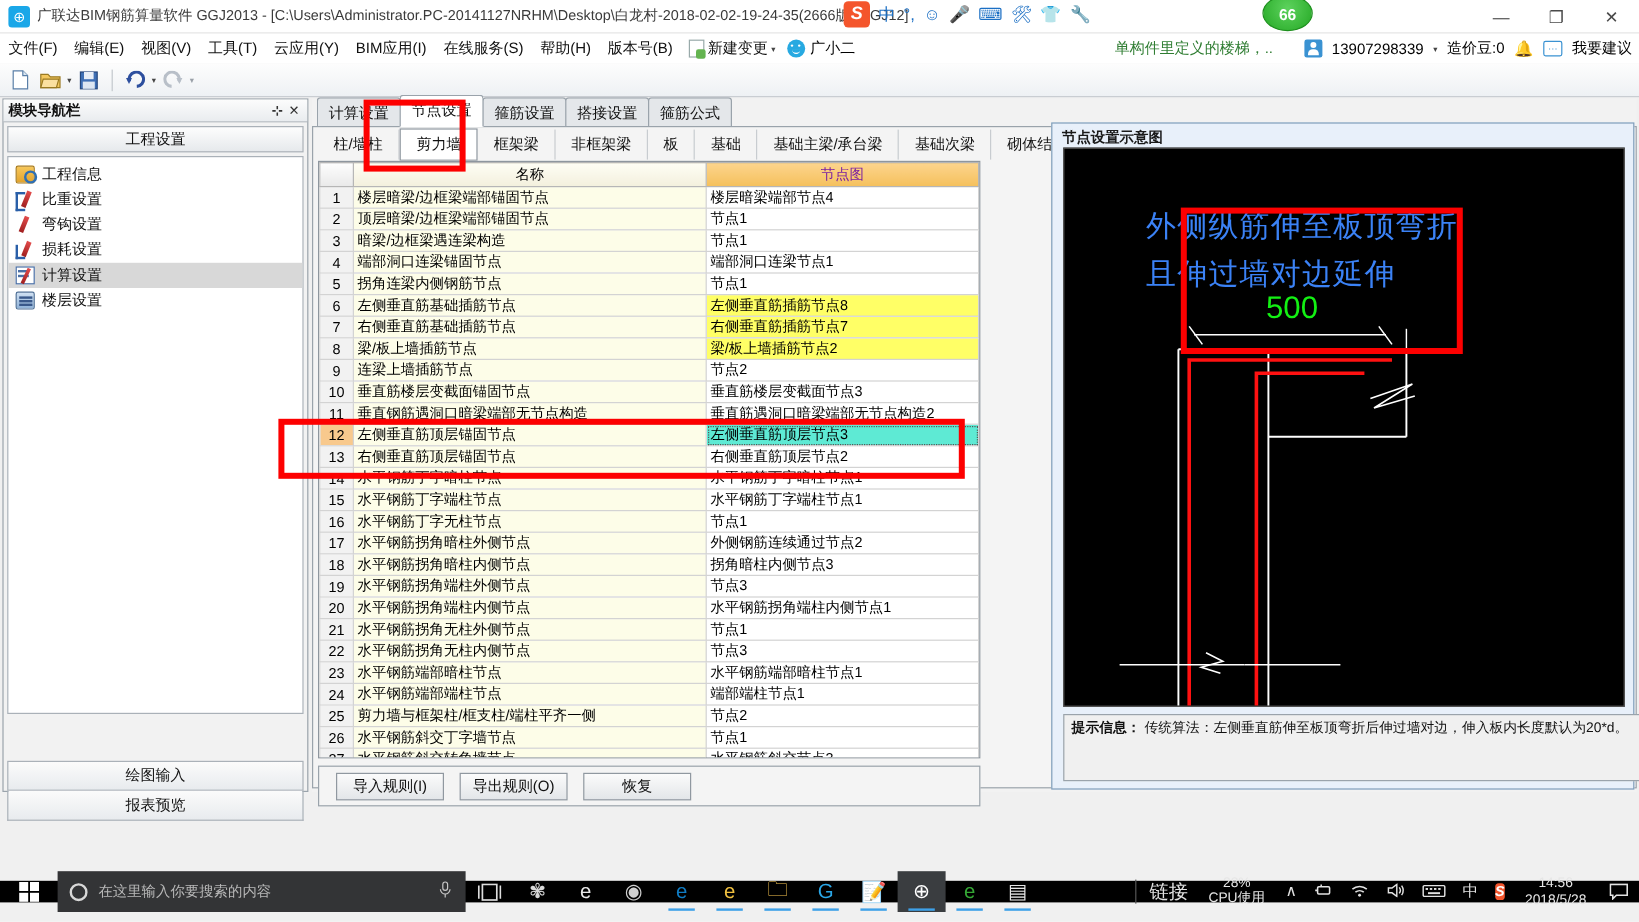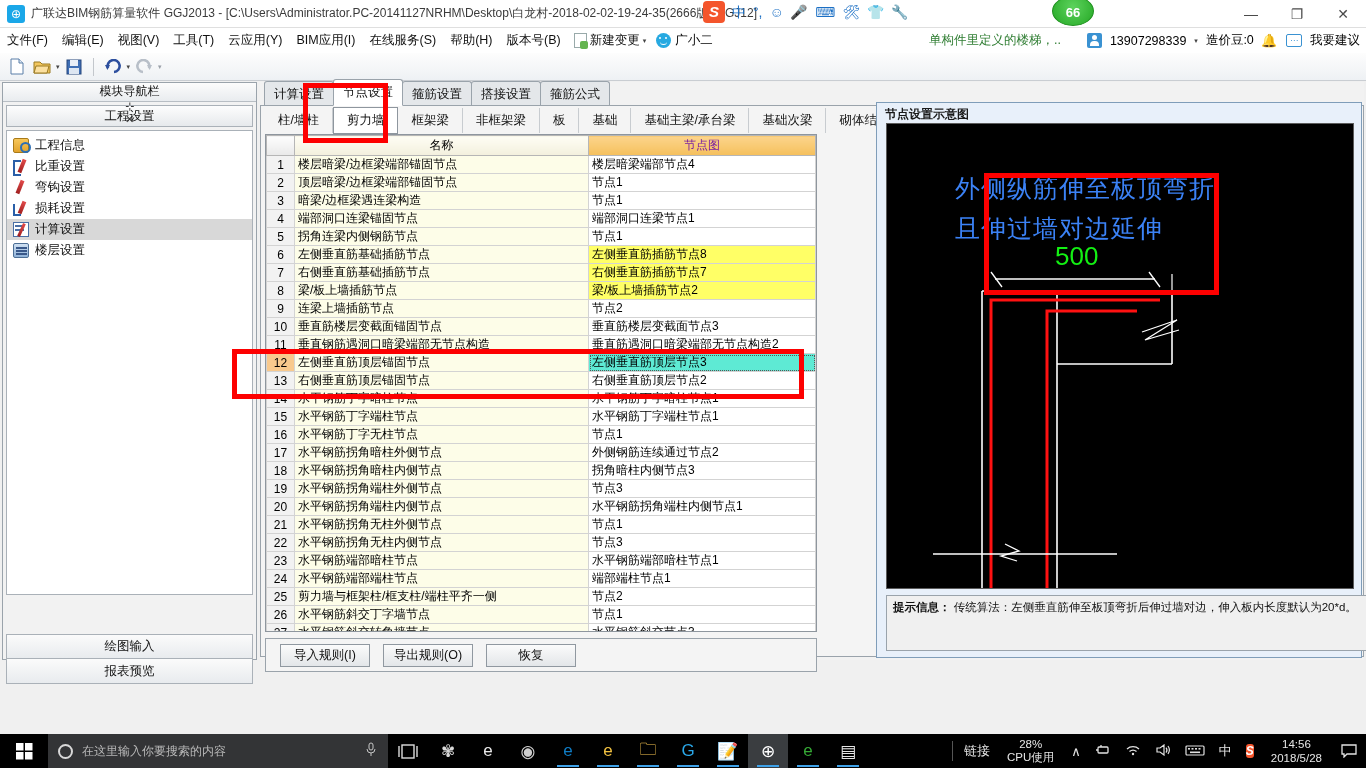--- a/index.html
+++ b/index.html
@@ -60,21 +60,21 @@
     display:flex; align-items:center; padding-left:6px; gap:3px; }
   .tbtn{ width:22px;height:22px;display:flex;align-items:center;justify-content:center;}
   .tsep{ width:1px;height:18px;background:#c3c7cc;margin:0 5px; }
   .caret{ font-size:7px;color:#444; }
 
   
   #leftnav{ position:absolute; left:2px; top:82px; width:255px; height:578px;
     background:#f2f2f2; border:1px solid #9aa3ab; }
   #leftnav-head{ height:19px; background:linear-gradient(#fcfcfc,#e9ecef);
     border-bottom:1px solid #b8bec4; display:flex; align-items:center;
-    padding:0 4px; font-size:12px; font-weight:normal; color:#111;flex-direction:column; }
+    padding:0 4px; font-size:12px; font-weight:bold; color:#111; }
   #leftnav-head .sp{ flex:1; }
   .hbtn{ width:14px;text-align:center;color:#333;font-size:11px; }
   #proj-set-bar{ margin:3px; height:22px; background:linear-gradient(#fdfdfd,#e6e9ec);
     border:1px solid #aab1b8; display:flex; align-items:center; justify-content:center;
     font-size:12.5px; color:#111; }
   #nav-list{ margin:0 3px; height:465px; background:#fff; border:1px solid #aab1b8;
     padding-top:4px; }
   .nav-item{ display:flex; align-items:center; gap:6px; padding:2px 6px; font-size:12.5px; color:#111;}
   .nav-item.sel{ background:#d8d8d8; }
   .nav-ic{ width:16px;height:15px;flex:none;position:relative;}
@@ -157,21 +157,21 @@
   #note b{ font-weight:bold; }
 
   .dwg-txt{ position:absolute; color:#3b82f6; font-size:25px; letter-spacing:1px;
     font-family:Liberation Mono, monospace; white-space:nowrap; }
   #dwg-500{ position:absolute; color:#13f013; font-size:26px;text-align:right; }
 
   
   .annot{ position:absolute; border:5px solid #fd0000; pointer-events:none; z-index:40; }
 
   
-  #taskbar{ position:absolute; left:0; top:734px; width:1366px; height:34px;
+  #taskbar{ position:absolute; left:0; top:734px; width:1366px; height:18px;
     background:#000000; display:flex; align-items:center; }
   #startbtn{ width:48px;height:34px;display:flex;align-items:center;justify-content:center;}
   .winlogo{ width:17px;height:17px;
     background:
       linear-gradient(#fff,#fff) 0 0/7.5px 7.5px no-repeat,
       linear-gradient(#fff,#fff) 9.5px 0/7.5px 7.5px no-repeat,
       linear-gradient(#fff,#fff) 0 9.5px/7.5px 7.5px no-repeat,
       linear-gradient(#fff,#fff) 9.5px 9.5px/7.5px 7.5px no-repeat; }
   #searchbox{ width:340px;height:34px;background:#333436;display:flex;align-items:center;
     padding-left:10px; gap:9px; }
@@ -583,21 +583,21 @@
       <div class="tbic run" style="color: rgb(240, 192, 64);">e</div>
       <div class="tbic run" style="color: rgb(242, 193, 78);">🗀</div>
       <div class="tbic run" style="color: rgb(42, 167, 232);">G</div>
       <div class="tbic run" style="color: rgb(232, 163, 61);">📝</div>
       <div class="tbic run active" style="color: rgb(255, 255, 255);">⊕</div>
       <div class="tbic run" style="color: rgb(53, 168, 53);">e</div>
       <div class="tbic run" style="color: rgb(230, 230, 230);">▤</div>
     </div>
   <div id="tray">
     <span class="tsep2"></span>
-    <span class="tray-ic" style="font-size:13px">链接</span>
+    <span class="tray-ic" style="font-size:16px">链接</span>
     <span id="cpu">
       <div>28%</div>
       <div>CPU使用</div>
     </span>
     <span class="tray-ic">∧</span>
     <span class="tray-ic">
       <svg width="16" height="12" viewBox="0 0 16 12">
           <rect x="3" y="3" width="10" height="6" rx="1" fill="none" stroke="#e2e2e2" stroke-width="1.3"></rect>
           <line x1="1" y1="6" x2="3" y2="6" stroke="#e2e2e2" stroke-width="1.3"></line>
           <line x1="6" y1="1" x2="6" y2="3" stroke="#e2e2e2" stroke-width="1.3"></line>

